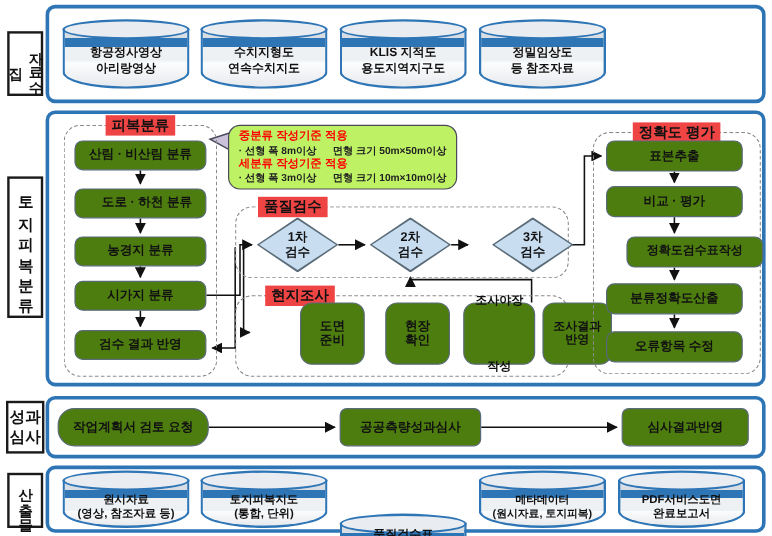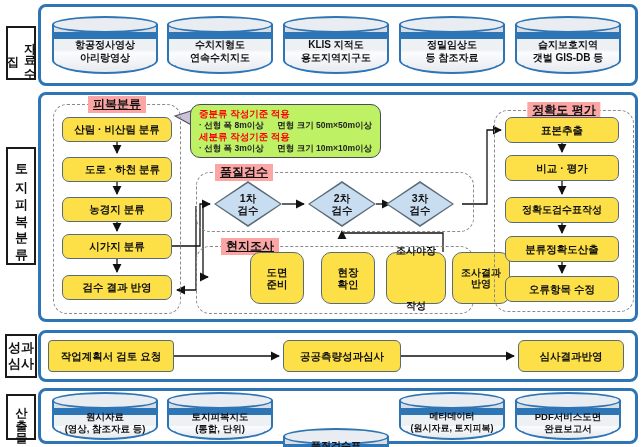--- a/index.html
+++ b/index.html
@@ -31,33 +31,33 @@
     background:linear-gradient(180deg,#d9dee4 0 8px,#2E75B6 8px 15px,#eef1f4 15px 26px,#fbfcfd 60%,#e7eaee 100%);
     z-index:1;
   }
   .cyl-text {
     position:absolute; left:2px; right:2px; top:15px; bottom:2px; z-index:3;
     display:flex; flex-direction:column; align-items:center; justify-content:center;
     font-weight:700; font-size:10px; line-height:1.25; text-align:center; color:#111;
   }
   .pbox {
     position:absolute; box-sizing:border-box; z-index:2;
-    background:#fde047; border:1.4px solid #5a6b78; border-radius:7px;
+    background:#4d7c0f; border:1.4px solid #5a6b78; border-radius:7px;
     display:flex; flex-direction:column; align-items:center; justify-content:center;
     font-weight:700; font-size:10.5px; line-height:1.15; text-align:center; color:#111;
     white-space:nowrap;
   }
   .pbox.big { border-radius:10px;margin-left:38px; }
   .group {
     position:absolute; box-sizing:border-box; z-index:2;
     border:1.5px dashed #8a8a8a; border-radius:14px; background:transparent;
   }
   .group-label {
-    position:absolute; top:-9px; background:#fca5a5; padding:0 5px;
-    font-weight:700; font-size:12px; white-space:nowrap; z-index:3;text-decoration:underline;
+    position:absolute; top:-9px; background:#ef4444; padding:0 5px;
+    font-weight:700; font-size:12px; white-space:nowrap; z-index:3;
   }
   .center-label { left:50%; transform:translateX(-50%); }
   .dmd { position:absolute; z-index:2; }
   .d-out { position:absolute; inset:0; background:#5a6b78; clip-path:polygon(50% 0,100% 50%,50% 100%,0 50%); }
   .d-in  { position:absolute; inset:2px; background:#C9DDF1; clip-path:polygon(50% 0,100% 50%,50% 100%,0 50%); }
   .d-txt {
     position:absolute; inset:0; display:flex; flex-direction:column;
     align-items:center; justify-content:center;
     font-weight:700; font-size:10.5px; line-height:1.15; text-align:center;
   }
@@ -144,28 +144,20 @@
       </div>
   </div>
   <div class="cyl" style="left:399px;top:16px;width:106px;height:58px;">
     <div class="cyl-top"></div>
     <div class="cyl-body"></div>
     <div class="cyl-text">
         <span>정밀임상도</span>
         <span>등 참조자료</span>
       </div>
   </div>
-  <div class="cyl" style="left:515px;top:16px;width:106px;height:58px;">
-    <div class="cyl-top"></div>
-    <div class="cyl-body"></div>
-    <div class="cyl-text">
-        <span>습지보호지역</span>
-        <span>갯벌 GIS-DB 등</span>
-      </div>
-  </div>
 
   <div class="group" style="left:53px;top:104px;width:128px;height:210px;">
     <span class="group-label center-label">피복분류</span>
   </div>
   <div class="pbox" style="left:62px;top:117px;width:110px;height:25px;">산림 · 비산림 분류</div>
   <div class="pbox" style="left:62px;top:157px;width:110px;height:25px;padding-left:11px;">도로 · 하천 분류</div>
   <div class="pbox" style="left:62px;top:197px;width:110px;height:25px;">농경지 분류</div>
   <div class="pbox" style="left:62px;top:234px;width:110px;height:25px;">시가지 분류</div>
   <div class="pbox" style="left:62px;top:275px;width:110px;height:25px;">검수 결과 반영</div>
 
@@ -194,21 +186,21 @@
       </div>
   </div>
   <div class="dmd" style="left:308px;top:181px;width:68px;height:46px;">
     <div class="d-out"></div>
     <div class="d-in"></div>
     <div class="d-txt">
         <span>2차</span>
         <span>검수</span>
       </div>
   </div>
-  <div class="dmd" style="left:386px;top:181px;width:68px;height:46px;">
+  <div class="dmd" style="left:410px;top:181px;width:68px;height:46px;">
     <div class="d-out"></div>
     <div class="d-in"></div>
     <div class="d-txt">
         <span>3차</span>
         <span>검수</span>
       </div>
   </div>
 
   <div class="group" style="left:196px;top:246px;width:278px;height:68px;">
     <span class="group-label" style="left:24px;">현지조사</span>
@@ -228,25 +220,25 @@
   <div class="pbox big" style="left:414px;top:252px;width:58px;height:52px;font-size:10px;">
     <span>조사결과</span>
       <span>반영</span>
   </div>
 
   <div class="group" style="left:494px;top:110px;width:140px;height:202px;">
     <span class="group-label center-label">정확도 평가</span>
   </div>
   <div class="pbox" style="left:505px;top:117px;width:114px;height:26px;">표본추출</div>
   <div class="pbox" style="left:505px;top:155px;width:114px;height:26px;">비교 · 평가</div>
-  <div class="pbox" style="left:505px;top:197px;width:114px;height:26px;font-size:10px;">정확도검수표작성</div>
+  <div class="pbox" style="left:522px;top:197px;width:114px;height:26px;font-size:10px;">정확도검수표작성</div>
   <div class="pbox" style="left:505px;top:236px;width:114px;height:26px;">분류정확도산출</div>
   <div class="pbox" style="left:505px;top:276px;width:114px;height:26px;">오류항목 수정</div>
 
-  <div class="pbox" style="left:48px;top:340px;width:126px;height:32px;border-radius:4px;">작업계획서 검토 요청</div>
+  <div class="pbox" style="left:48px;top:340px;width:126px;height:32px;border-radius:14px;">작업계획서 검토 요청</div>
   <div class="pbox" style="left:283px;top:340px;width:118px;height:32px;border-radius:6px;text-align:right;">공공측량성과심사</div>
   <div class="pbox" style="left:518px;top:340px;width:106px;height:32px;border-radius:6px;">심사결과반영</div>
 
   <div class="cyl" style="left:52px;top:392px;width:106px;height:48px;">
     <div class="cyl-top"></div>
     <div class="cyl-body"></div>
     <div class="cyl-text" style="font-size:9.5px;">
         <span>원시자료</span>
         <span>(영상, 참조자료 등)</span>
       </div>

